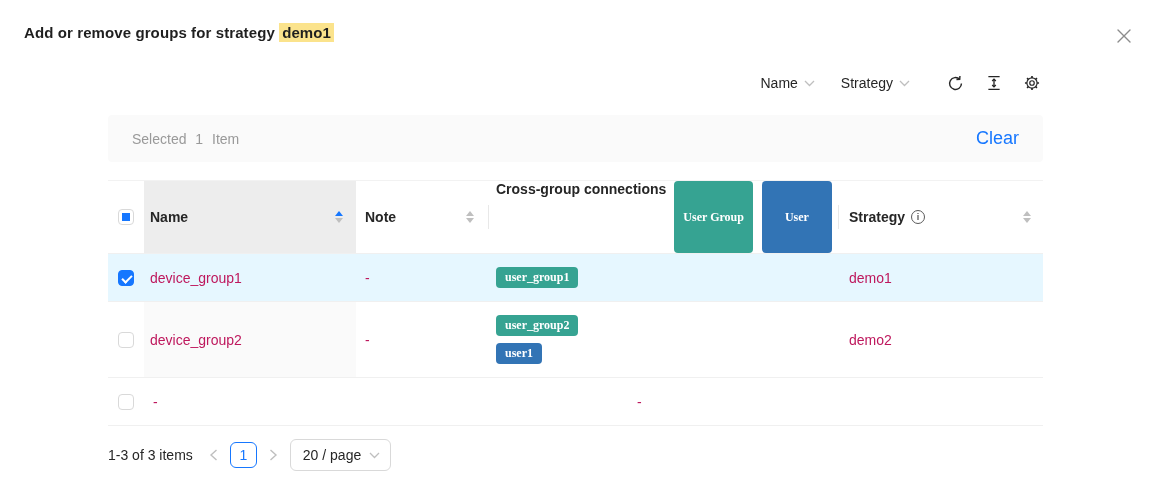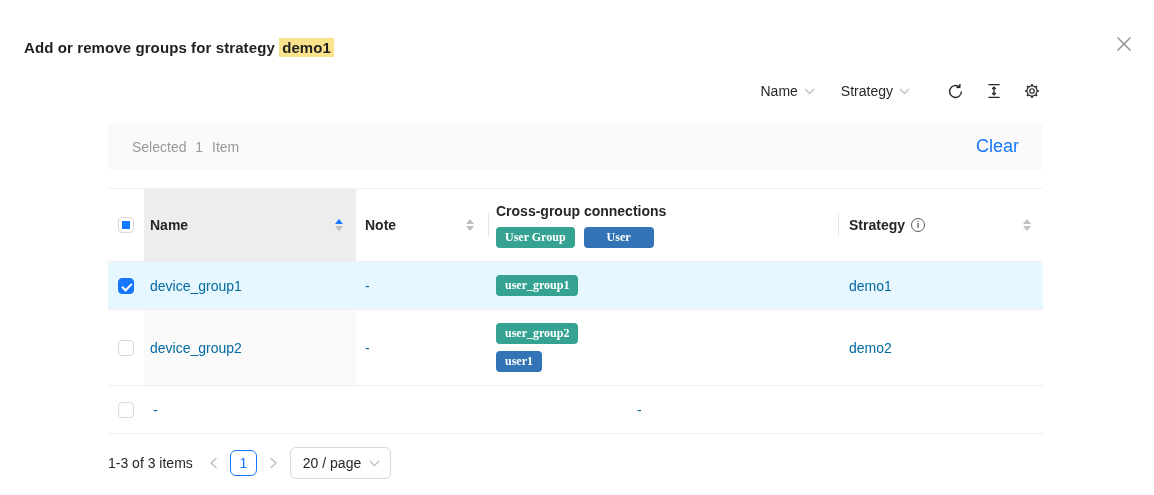--- a/index.html
+++ b/index.html
@@ -1,21 +1,21 @@
 <!DOCTYPE html>
 <html style="--accent: #1677ff; --user-group-badge: #36a392; --user-badge: #3274b5; --title-highlight: #fbe38c; --selected-row: #e6f7ff;"><head>
 <meta charset="utf-8">
 <style>
   * { margin:0; padding:0; box-sizing:border-box; }
   html,body { width:1154px; height:495px; background:#fff; overflow:hidden;
     font-family:"Liberation Sans", sans-serif; color:#262626; }
 
   
-  .dialog-header { display:flex; justify-content:space-between; align-items:flex-end;
-    padding:32px 18px 0 24px; }
+  .dialog-header { display:flex; justify-content:space-between; align-items:flex-start;
+    padding:24px 18px 0 24px; }
   .dialog-title { font-size:15px; font-weight:700; color:#1f1f1f; letter-spacing:.1px; }
   .title-highlight { background:var(--title-highlight,#fbe38c); padding:1px 3px; }
   .close-btn { cursor:pointer; padding:4px; line-height:0; }
 
   
   .content { margin-left:108px; width:935px; }
 
   
   .toolbar { margin-top:20px; height:30px; display:flex; justify-content:flex-end;
     align-items:center; gap:26px; }
@@ -50,21 +50,21 @@
   .sorter { display:flex; flex-direction:column; gap:2px; margin-left:auto; cursor:pointer; }
   .caret-up   { width:0; height:0; border-left:4.5px solid transparent;
     border-right:4.5px solid transparent; border-bottom:5.5px solid #bfbfbf; }
   .caret-down { width:0; height:0; border-left:4.5px solid transparent;
     border-right:4.5px solid transparent; border-top:5.5px solid #bfbfbf; }
   .caret-up.active { border-bottom-color:var(--accent,#1677ff); }
   .sorter-name { margin-right:13px; }
   .sorter-note { margin-right:14px; }
   .sorter-strategy { margin-right:12px; }
 
-  .conn-header { display:flex; flex-direction:column; justify-content:center; gap:8px; }
+  .conn-header { display:flex; flex-direction:row; gap:8px; }
   .legend-row { display:flex; gap:9px; }
 
   
   .badge { display:inline-flex; align-items:center; justify-content:center;
     font-size:12px; font-weight:700; color:#fff; border-radius:4px;
     padding:3px 9px; line-height:15px;font-family:Liberation Serif, serif; }
   .badge-group { background:var(--user-group-badge,#36a392); }
   .badge-user  { background:var(--user-badge,#3274b5); }
   .badge-user.legend { min-width:70px; }
 
@@ -83,21 +83,21 @@
     width:4px; height:8px; border:solid #fff; border-width:0 2px 2px 0;
     transform:rotate(45deg); }
 
   
   .row-std { height:48px; }
   .row-tall { height:76px; }
   .tr.selected { background:var(--selected-row,#e6f7ff); }
   .tr:not(.selected) .col-name { background:#fafafa; }
   .tr.selected .col-name { background:transparent; }
   .thead .col-name.sorted { background:#ededed !important; }
-  .cell-text { color:#0369a1; }
+  .cell-text { color:#be185d; }
   .conn-cell { flex-direction:column; justify-content:center; align-items:flex-start; gap:7px; }
 
   
   .pagination { margin-top:13px; display:flex; justify-content:flex-start;
     align-items:center; gap:10px; font-size:14px; }
   .page-total { color:#262626; margin-right:4px; }
   .page-arrow { line-height:0; padding:4px 2px; cursor:default; }
   .page-num { width:27px; height:26px; border:1px solid var(--accent,#1677ff);
     border-radius:6px; color:var(--accent,#1677ff); display:flex; align-items:center;
     justify-content:center; font-size:14px; cursor:pointer; background:#fff; }

